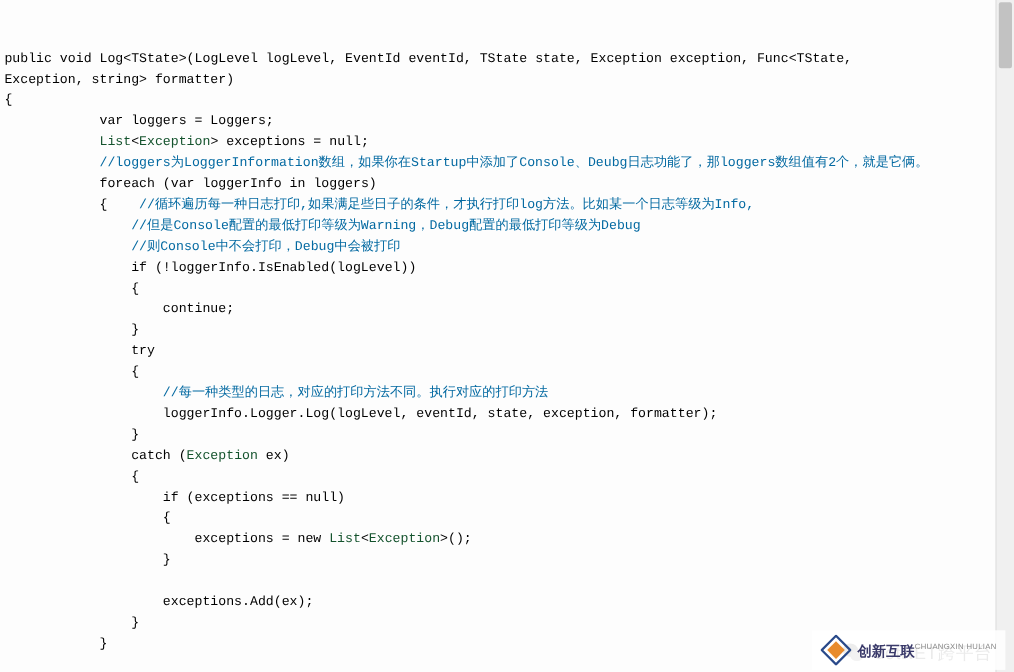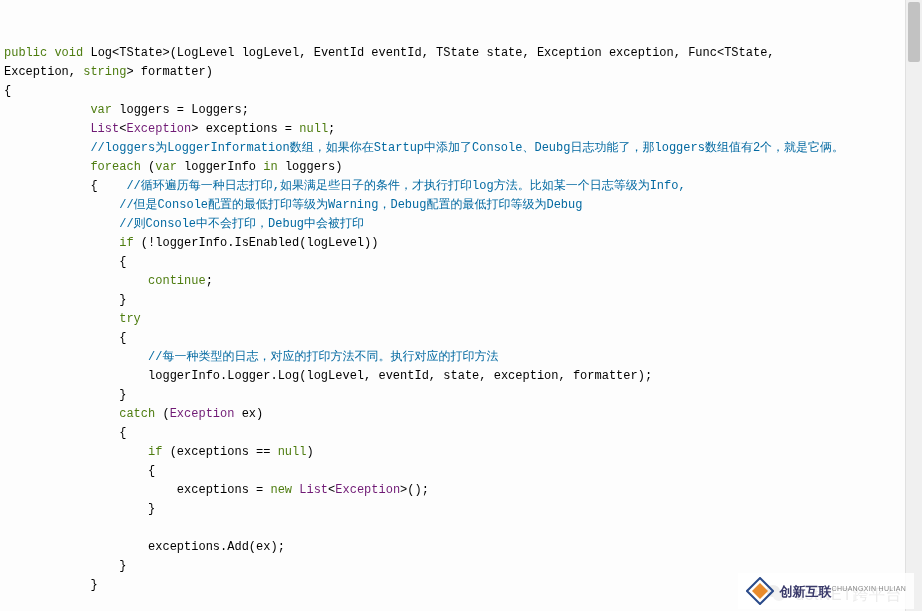--- a/index.html
+++ b/index.html
@@ -11,22 +11,22 @@
     background: #fdfdfd;
     font-family: Consolas, "Courier New", monospace;
     font-size: 12px;
     line-height: 19px;
   }
   .code-container {
     padding: 6px 4px;
     white-space: pre;
     position: relative;
   }
-  .tok-kw { color: #4d7c0f; }
-  .tok-type { color: #701a75; }
+  .tok-kw { color: #000000; }
+  .tok-type { color: #14532d; }
   .tok-comment { color: #0369a1; }
   .tok-ident { color: #000000; }
   .tok-punc { color: #000000; }
 
   .scrollbar-v {
     position: absolute;
     top: 0;
     right: 0;
     width: 16px;
     height: 100%;

